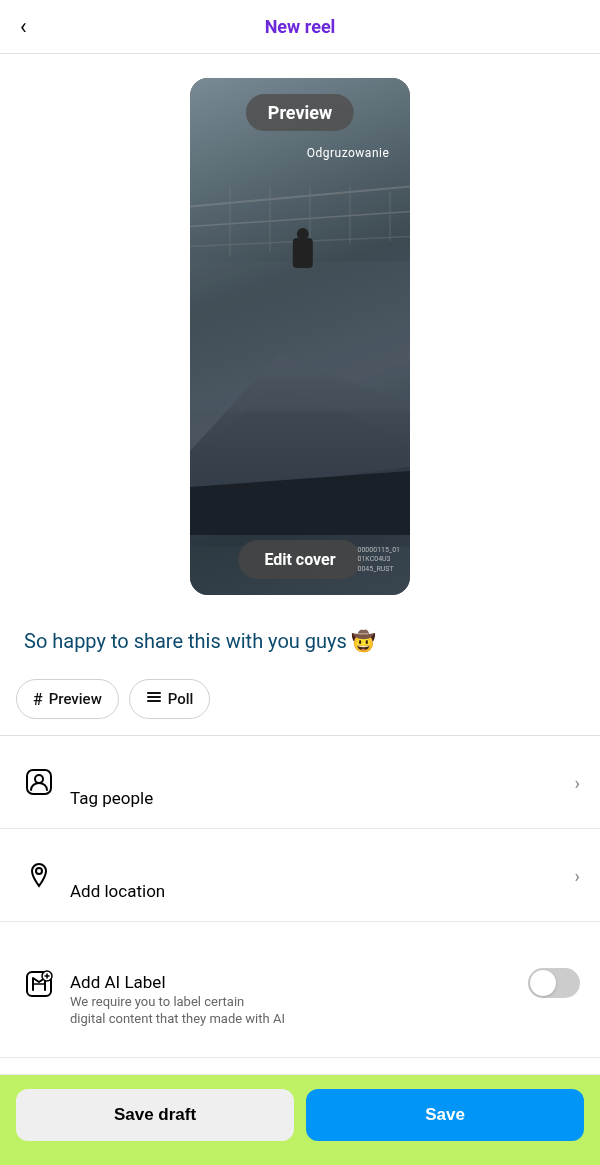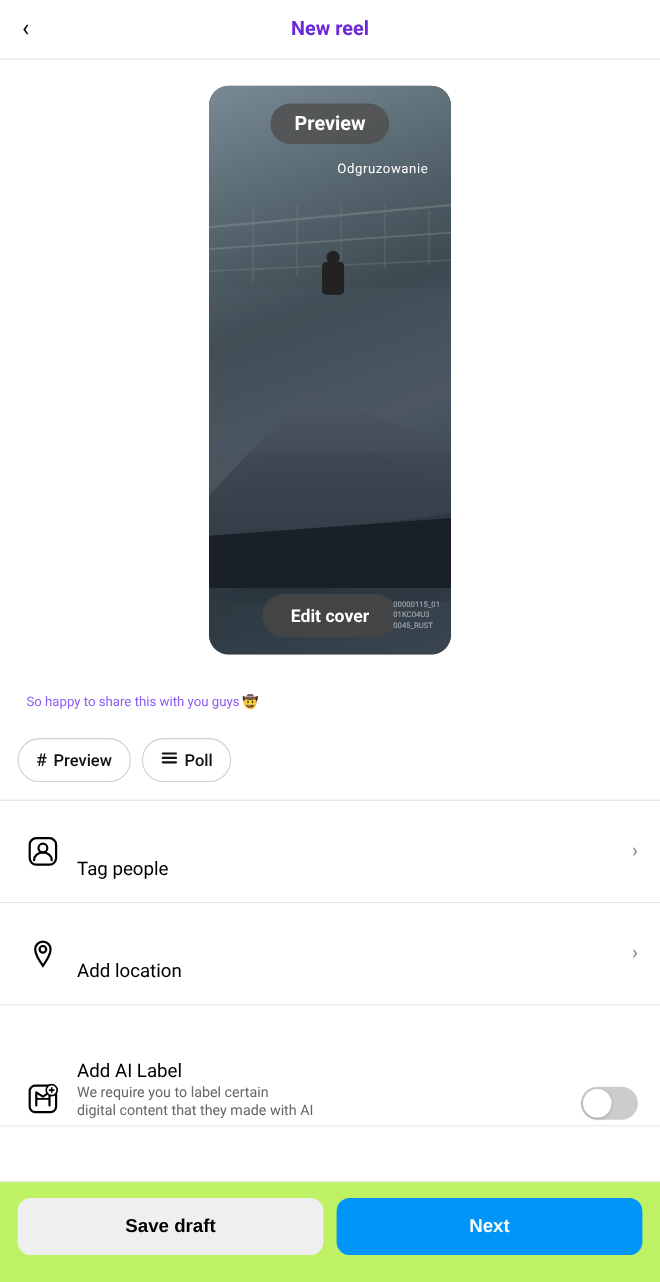--- a/index.html
+++ b/index.html
@@ -161,22 +161,22 @@
       font-size: 7px;
       z-index: 2;
       line-height: 1.4;
     }
 
     
     .caption-area {
       padding: 12px 24px 8px;
     }
     .caption-text {
-      font-size: 12px;
-      color: #8b5cf6;
+      font-size: 20px;
+      color: #0c4a6e;
       line-height: 1.4;
     }
 
     
     .chips-row {
       display: flex;
       gap: 10px;
       padding: 16px 16px 16px;
     }
     .chip {
@@ -388,21 +388,21 @@
       <path d="M14 3C10.134 3 7 6.134 7 10c0 5.25 7 15 7 15s7-9.75 7-15c0-3.866-3.134-7-7-7z" stroke="#000" stroke-width="2"></path>
       <circle cx="14" cy="10" r="3" stroke="#000" stroke-width="2"></circle>
     </svg>
   </div>
   <div class="list-item-content">
     <div class="list-item-title">Add location</div>
   </div>
   <span class="list-item-chevron">›</span>
 </div>
 
-<div class="list-item" style="align-items: flex-end; padding-top: 18px; padding-bottom: 5px;">
+<div class="list-item" style="align-items: center; padding-top: 18px; padding-bottom: 31px;">
   <div class="list-item-icon" style="margin-top:2px;">
     <svg viewBox="0 0 28 28" fill="none" xmlns="http://www.w3.org/2000/svg">
       <rect x="2" y="2" width="24" height="24" rx="5" stroke="#000" stroke-width="2"></rect>
       <path d="M8 20V8l6 4 6-4v12" stroke="#000" stroke-width="2" stroke-linecap="round" stroke-linejoin="round"></path>
       <path d="M8 14h12" stroke="#000" stroke-width="1.5" stroke-linecap="round"></path>
 
       <circle cx="22" cy="6" r="5" fill="#fff" stroke="#000" stroke-width="1.5"></circle>
       <line x1="22" y1="4" x2="22" y2="8" stroke="#000" stroke-width="1.5" stroke-linecap="round"></line>
       <line x1="20" y1="6" x2="24" y2="6" stroke="#000" stroke-width="1.5" stroke-linecap="round"></line>
     </svg>
@@ -412,14 +412,14 @@
     <div class="list-item-subtitle">We require you to label certain</div>
     <div class="list-item-subtitle">digital content that they made with AI</div>
   </div>
   <div class="list-item-toggle"></div>
 </div>
 
 <div class="bottom-spacer"></div>
 
 <div class="bottom-bar">
   <button class="btn-save-draft">Save draft</button>
-  <button class="btn-next">Next</button>
+  <button class="btn-next">Save</button>
 </div>
 
 </body></html>

